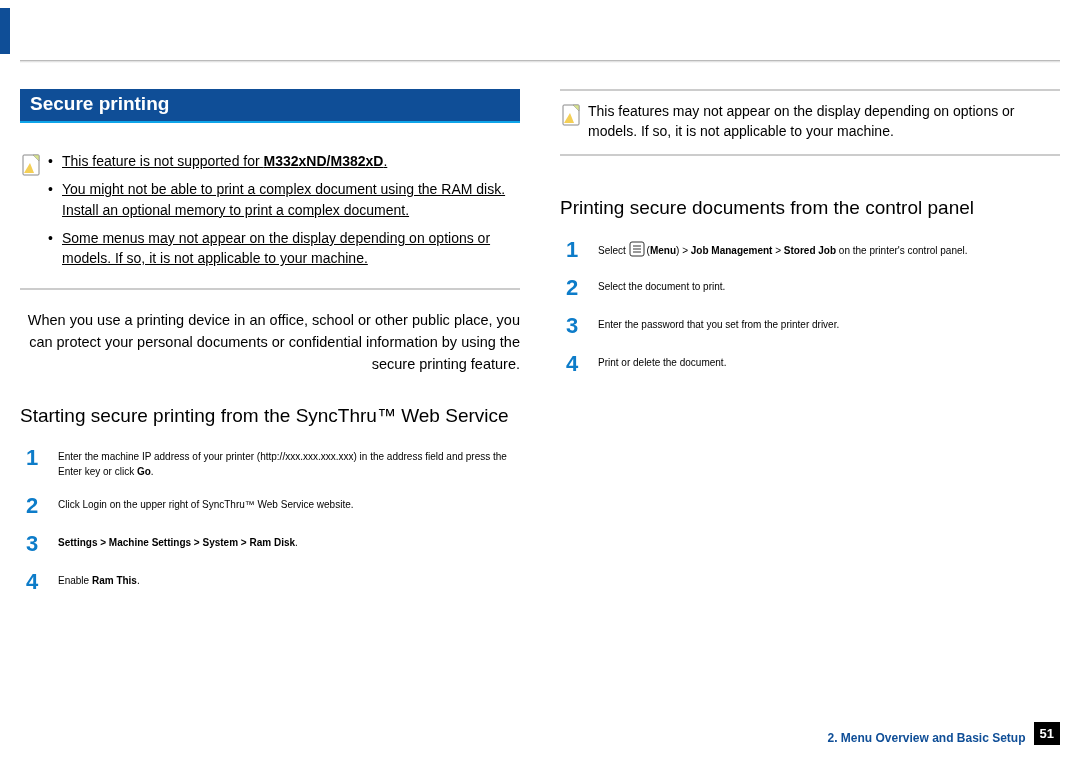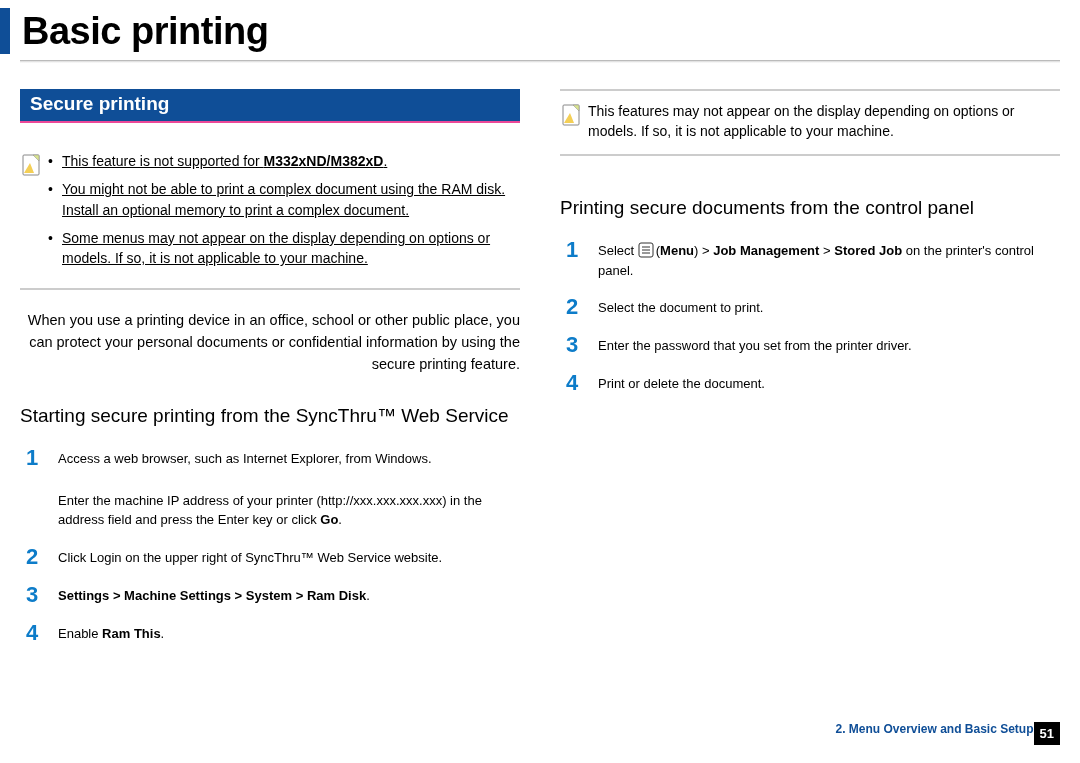--- a/index.html
+++ b/index.html
@@ -42,21 +42,21 @@
   .col {
     flex: 1;
     min-width: 0;
   }
   .section-header {
     background: #0f4e97;
     color: #fff;
     font-weight: 700;
     font-size: 19px;
     padding: 4px 10px 6px 10px;
-    border-bottom: 2px solid #ec4899;
+    border-bottom: 2px solid #0ea5e9;
     margin-bottom: 22px;
   }
   .note-box {
     border-bottom: 2px solid #ccc;
     padding: 6px 0 12px 0;
     margin-bottom: 20px;
     display: flex;
     gap: 4px;
   }
   .note-icon {
@@ -110,34 +110,34 @@
   }
   .step-num {
     color: #0d7cc9;
     font-weight: 700;
     font-size: 22px;
     line-height: 1;
     min-width: 16px;
   }
   .step-body {
     flex: 1;
-    font-size: 13px;
+    font-size: 10px;
     line-height: 1.5;
     padding-top: 2px;
   }
   .step-body p + p {
     margin-top: 22px;
   }
   .footer {
     position: absolute;
     right: 20px;
     bottom: 18px;
     display: flex;
-    align-items: flex-start;
-    gap: 0;
+    align-items: flex-end;
+    gap: 8px;
     font-size: 12px;
     font-weight: 700;
   }
   .footer-chapter {
     color: #0f4e97;
   }
   .footer-page {
     background: #000000;
     color: #fff;
     padding: 4px 6px;
@@ -148,21 +148,20 @@
     vertical-align: -3px;
     margin-right: 2px;
   }
   b { font-weight: 700; }
 </style>
 </head>
 <body>
 
 <div class="page-title-wrap">
   <div class="title-bar"></div>
-  <h1 class="page-title">Basic printing</h1>
 </div>
 
 <div class="title-underline"></div>
 
 <div class="columns">
 
   <div class="col">
 
     <div class="section-header">Secure printing</div>
 
@@ -182,21 +181,20 @@
     </div>
 
     <p class="body-text">When you use a printing device in an office, school or other public place, you can protect your personal documents or confidential information by using the secure printing feature.</p>
 
     <h2 class="subheading">Starting secure printing from the SyncThru™ Web Service</h2>
 
     <div class="steps" id="left-steps">
         <div class="step">
           <div class="step-num">1</div>
           <div class="step-body">
-            <p>Access a web browser, such as Internet Explorer, from Windows.</p>
             <p>Enter the machine IP address of your printer (http://xxx.xxx.xxx.xxx) in the address field and press the Enter key or click <b>Go</b>.</p>
           </div>
         </div>
         <div class="step">
           <div class="step-num">2</div>
           <div class="step-body">
             <p>Click Login on the upper right of SyncThru™ Web Service website.</p>
           </div>
         </div>
         <div class="step">

